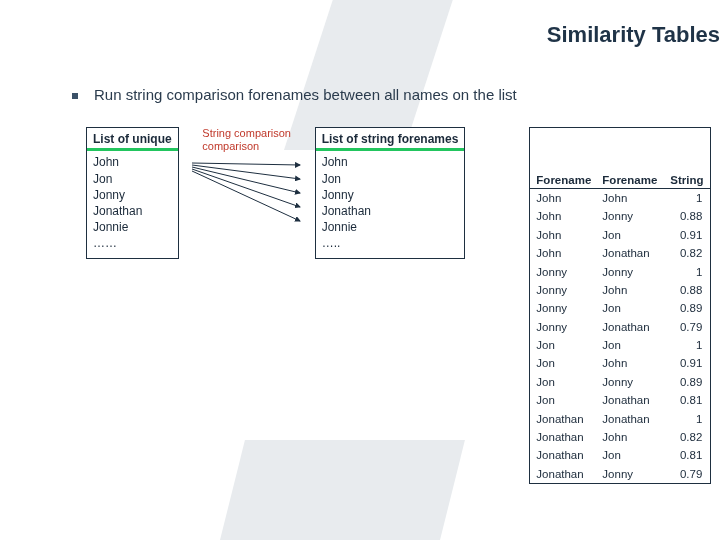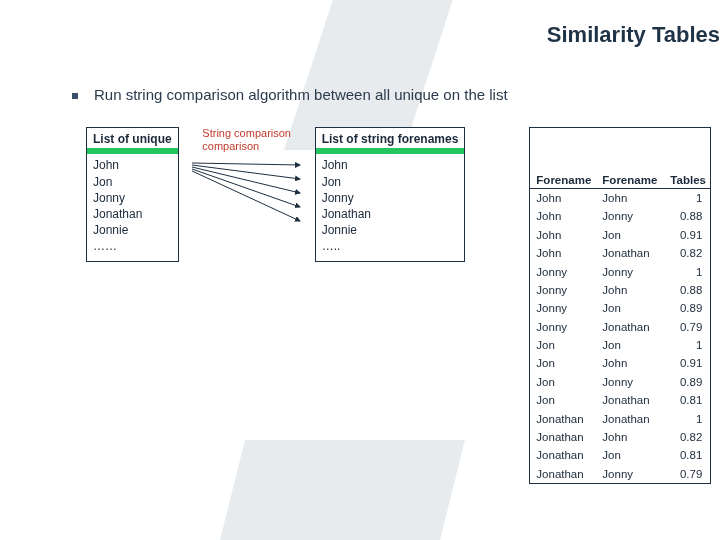--- a/index.html
+++ b/index.html
@@ -62,21 +62,21 @@
     gap: 8px;
   }
   .box {
     border: 1px solid #1e2f40;
     background: #fff;
   }
   .box-head {
     font-weight: 700;
     font-size: 12px;
     padding: 4px 6px 2px 6px;
-    border-bottom: 6px solid #22c55e;
+    border-bottom: 3px solid #22c55e;
     text-align: center;
     line-height: 1.2;
     color: #1b2a3a;
   }
   .box-body {
     padding: 3px 6px 6px 6px;
     font-size: 12px;
     line-height: 1.35;
   }
   .box-body div { white-space: nowrap; }
@@ -122,21 +122,21 @@
 </head>
 <body>
 
 <div class="bg-shape bg-top"></div>
 <div class="bg-shape bg-bottom"></div>
 
 <div class="title">Similarity Tables</div>
 
 <div class="bullet-row">
   <span class="bullet-dot"></span>
-  <span>Run string comparison algorithm between all unique on the list</span>
+  <span>Run string comparison forenames between all names on the list</span>
 </div>
 
 <div class="content">
 
   <div class="box left-box">
     <div class="box-head">List of unique</div>
     <div class="box-body" id="left-body">
         <div>John</div>
         <div>Jon</div>
         <div>Jonny</div>
@@ -176,21 +176,21 @@
         <div>Jonathan</div>
         <div>Jonnie</div>
         <div>…..</div>
       </div>
   </div>
 
   <div class="score-table">
     <div class="score-head">
       <div class="col-a">Forename</div>
       <div class="col-b">Forename</div>
-      <div class="col-c">Tables</div>
+      <div class="col-c">String</div>
     </div>
     <div class="score-body" id="score-body">
         <div class="score-row">
           <div class="col-a">John</div>
           <div class="col-b">John</div>
           <div class="col-c">1</div>
         </div>
         <div class="score-row">
           <div class="col-a">John</div>
           <div class="col-b">Jonny</div>

